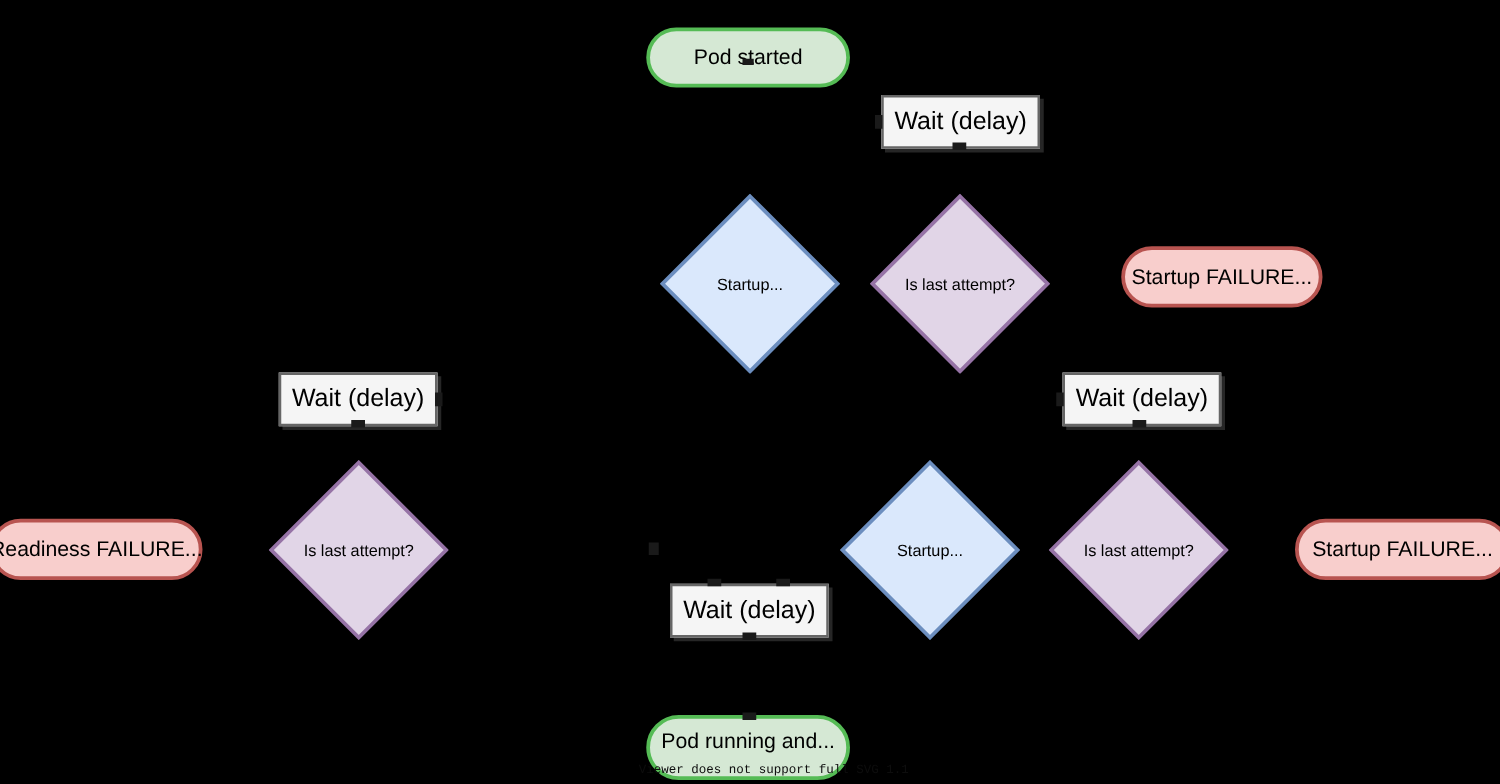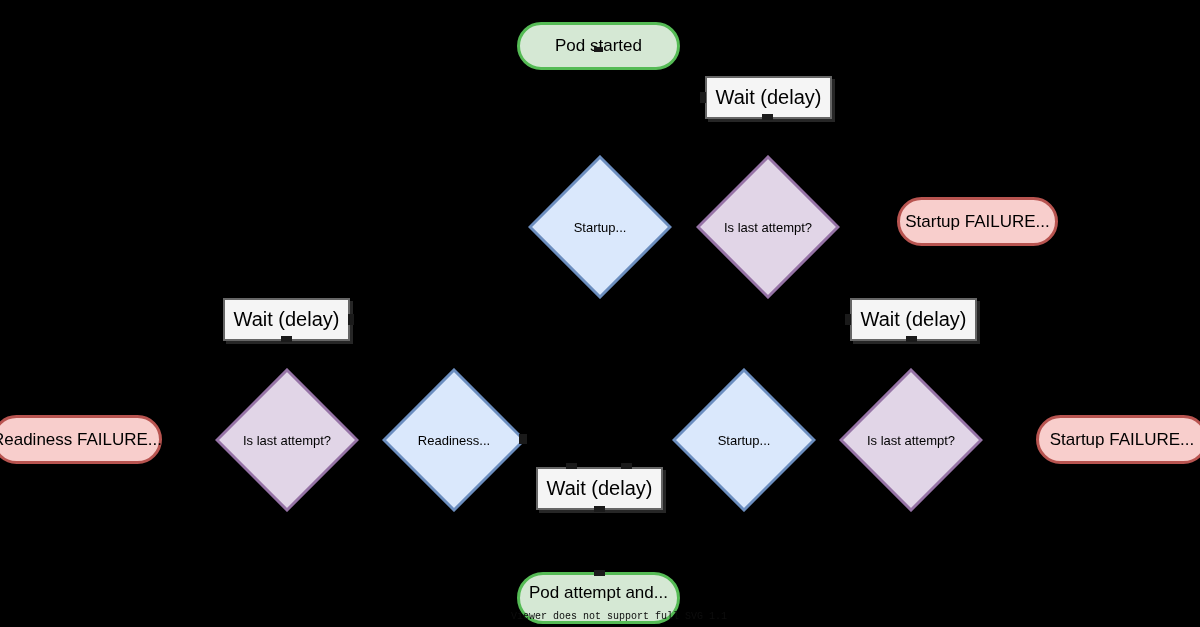--- a/index.html
+++ b/index.html
@@ -135,26 +135,20 @@
     <span>Readiness FAILURE...</span>
   </div>
 
   <div class="decision" style="left:215px; top:368px; width:144px; height:144px;">
     <svg class="diamond-shape" viewBox="0 0 144 144" preserveAspectRatio="none">
       <polygon points="72,2 142,72 72,142 2,72" fill="#e1d5e7" stroke="#9673a6" stroke-width="3"></polygon>
     </svg>
     <div class="diamond-label">Is last attempt?</div>
   </div>
 
-  <div class="decision" style="left:382px; top:368px; width:144px; height:144px;">
-    <svg class="diamond-shape" viewBox="0 0 144 144" preserveAspectRatio="none">
-      <polygon points="72,2 142,72 72,142 2,72" fill="#dae8fc" stroke="#6c8ebf" stroke-width="3"></polygon>
-    </svg>
-    <div class="diamond-label">Readiness...</div>
-  </div>
   <div class="stub" style="left:519px; top:434px; width:8px; height:10px;"></div>
 
   <div class="node process" style="left:536px; top:467px; width:127px; height:43px;">
     <span>Wait (delay)</span>
   </div>
   <div class="stub" style="left:566px; top:463px; width:11px; height:6px;"></div>
   <div class="stub" style="left:621px; top:463px; width:11px; height:6px;"></div>
   <div class="stub" style="left:594px; top:506px; width:11px; height:6px;"></div>
 
   <div class="decision" style="left:672px; top:368px; width:144px; height:144px;">
@@ -175,19 +169,19 @@
       <polygon points="72,2 142,72 72,142 2,72" fill="#e1d5e7" stroke="#9673a6" stroke-width="3"></polygon>
     </svg>
     <div class="diamond-label">Is last attempt?</div>
   </div>
 
   <div class="node terminator red" style="left:1036px; top:415px; width:172px; height:49px;">
     <span>Startup FAILURE...</span>
   </div>
 
   <div class="node terminator green" style="left:517px; top:572px; width:163px; height:52px;">
-    <span style="position:relative; top:-5px;">Pod attempt and...</span>
+    <span style="position:relative; top:-5px;">Pod running and...</span>
   </div>
   <div class="stub" style="left:594px; top:570px; width:11px; height:6px;"></div>
 
   <div class="svg-note" style="left:511px; top:611px; width:163px;font-family:Liberation Mono, monospace;">Viewer does not support full SVG 1.1</div>
 
 </div>
 
 </body></html>

